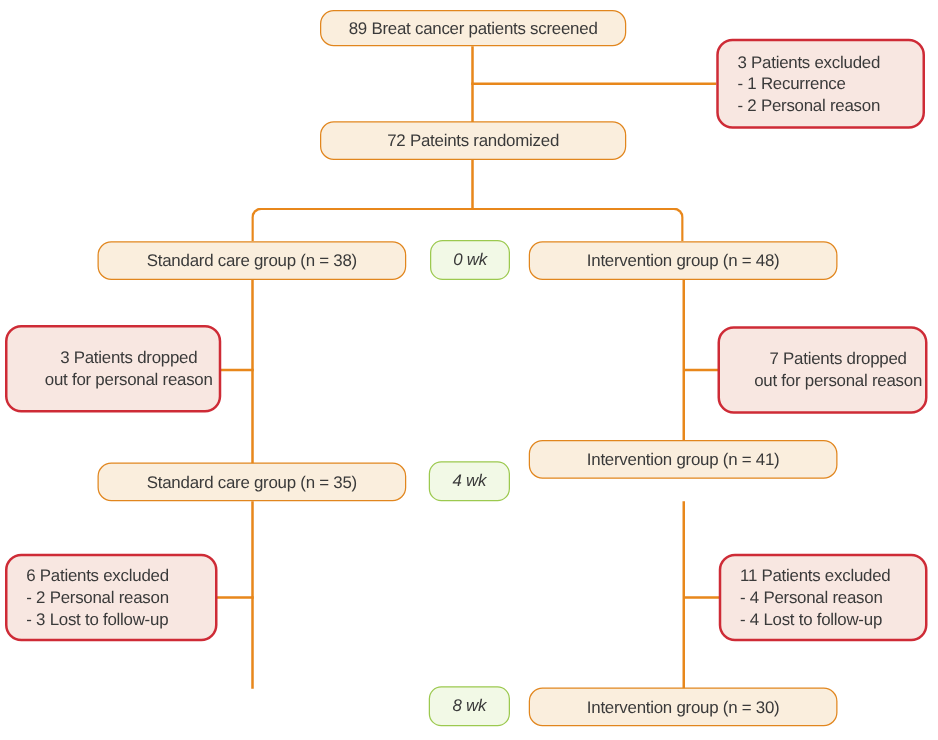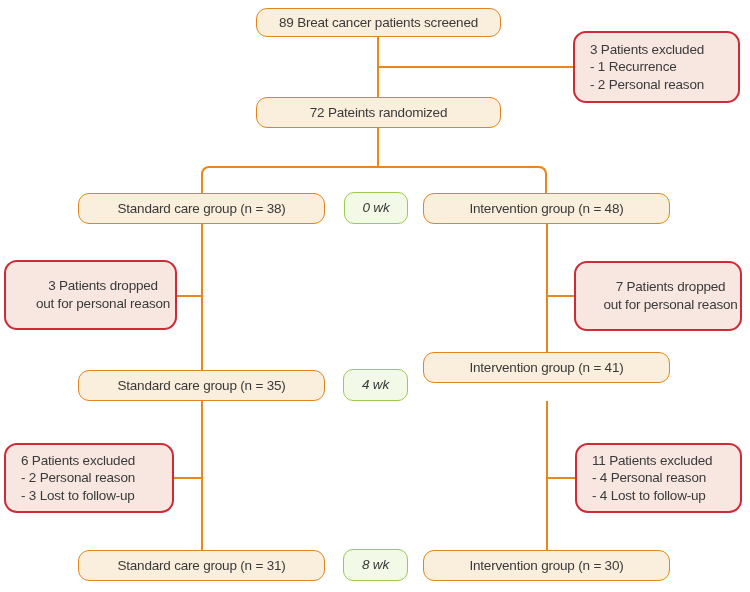--- a/index.html
+++ b/index.html
@@ -139,23 +139,20 @@
     <div>6 Patients excluded</div>
     <div>- 2 Personal reason</div>
     <div>- 3 Lost to follow-up</div>
   </div>
   <div class="box red left-align" style="left:575px;top:443px;width:167px;height:70px">
     <div>11 Patients excluded</div>
     <div>- 4 Personal reason</div>
     <div>- 4 Lost to follow-up</div>
   </div>
 
-  <div class="box orange" style="left:78px;top:550px;width:247px;height:31px">
-    <span>Standard care group (n = 31)</span>
-  </div>
   <div class="box green" style="left:343px;top:549px;width:65px;height:32px">
     <span>8 wk</span>
   </div>
   <div class="box orange" style="left:423px;top:550px;width:247px;height:31px">
     <span>Intervention group (n = 30)</span>
   </div>
 
 </div>
 
 </body></html>

